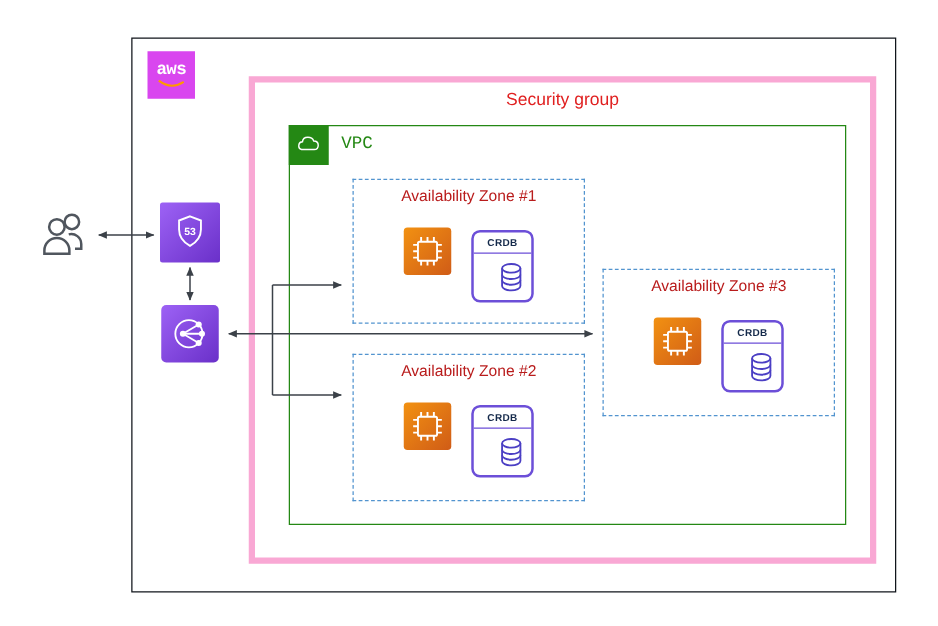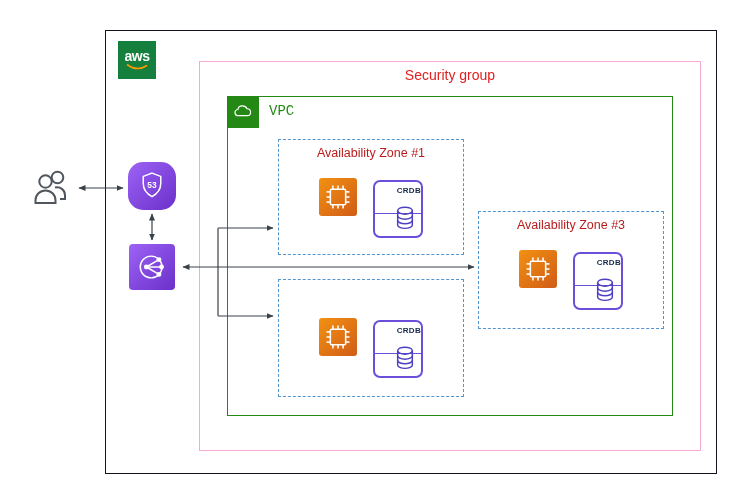--- a/index.html
+++ b/index.html
@@ -1,26 +1,26 @@
 <!DOCTYPE html>
 <html><head>
 <meta charset="utf-8">
 <style>
   * { margin:0; padding:0; box-sizing:border-box; }
   html,body { background:#ffffff; font-family:"Liberation Sans", sans-serif; }
   .canvas { position:relative; width:750px; height:501px; background:#ffffff; overflow:hidden; }
 
   
   .outer { position:absolute; left:105px; top:30px; width:612px; height:444px; border:1.5px solid #10151b; background:transparent; }
-  .aws-logo { position:absolute; left:12px; top:10px; width:38px; height:38px; background:#15803d; color:#fff;
-              display:flex; flex-direction:column; align-items:center; justify-content:center; }
+  .aws-logo { position:absolute; left:12px; top:10px; width:38px; height:38px; background:#d946ef; color:#fff;
+              display:flex; flex-direction:column; align-items:center; justify-content:center;font-family:Liberation Mono, monospace; }
   .aws-logo .t { font-size:14px; font-weight:bold; letter-spacing:-0.5px; line-height:13px; }
 
   
-  .sg { position:absolute; left:93px; top:30px; width:502px; height:390px; border:1px solid #f9a8d4; }
+  .sg { position:absolute; left:93px; top:30px; width:502px; height:390px; border:5px solid #f9a8d4; }
   .sg-label { position:absolute; top:5px; left:0; right:0; text-align:center; color:#e02020; font-size:14px; }
 
   
   .vpc { position:absolute; left:27px; top:34px; width:446px; height:320px; border:1px solid #248814; }
   .vpc-icon { position:absolute; left:-1px; top:-1px; width:32px; height:32px; background:#248814;
               display:flex; align-items:center; justify-content:center; }
   .vpc-label { position:absolute; left:41px; top:6px; color:#248814; font-size:14px;font-family:Liberation Mono, monospace; }
 
   
   .az { position:absolute; border:1.5px dashed #5294cf; }
@@ -28,27 +28,27 @@
   .az2 { left:50px;  top:182px; width:186px; height:118px; }
   .az3 { left:250px; top:114px; width:186px; height:118px; }
   .az-label { position:absolute; top:6px; left:0; right:0; text-align:center; color:#b91c1c; font-size:12.5px; }
 
   .ec2 { position:absolute; left:40px; top:38px; width:38px; height:38px;
          background:linear-gradient(135deg,#f29111,#d05c17); border-radius:3px;
          display:flex; align-items:center; justify-content:center; }
 
   .crdb { position:absolute; left:94px; top:40px; width:50px; height:58px; background:#fff;
           border:2px solid #6c4fd8; border-radius:7px; }
-  .crdb-label { font-size:8px; font-weight:bold; color:#14294a; text-align:right;
-                padding:4px 0 18px; border-bottom:1.3px solid #6c4fd8; letter-spacing:.3px; }
+  .crdb-label { font-size:8px; font-weight:bold; color:#14294a; text-align:center;
+                padding:4px 0 3px; border-bottom:1.3px solid #6c4fd8; letter-spacing:.3px; }
   .crdb .db { position:absolute; right:5px; bottom:4px; }
 
   
   .users { position:absolute; left:28px; top:164px; }
-  .r53 { position:absolute; left:128px; top:162px; width:48px; height:48px; border-radius:15px;
+  .r53 { position:absolute; left:128px; top:162px; width:48px; height:48px; border-radius:2px;
          background:linear-gradient(135deg,#9d62f5,#6a30c9);
          display:flex; align-items:center; justify-content:center; }
   .lb  { position:absolute; left:129px; top:244px; width:46px; height:46px; border-radius:4px;
          background:linear-gradient(135deg,#9d62f5,#6a30c9);
          display:flex; align-items:center; justify-content:center; }
 
   
   .arrows { position:absolute; left:0; top:0; width:750px; height:501px; z-index:6; pointer-events:none; }
   .arrows line { stroke:#3b4148; stroke-width:1.2; fill:none; }
 </style>
@@ -153,20 +153,21 @@
                 <ellipse cx="12" cy="7" rx="8" ry="3.8"></ellipse>
                 <path d="M4 7 V22.5 a8 3.8 0 0 0 16 0 V7"></path>
                 <path d="M4 12.5 a8 3.8 0 0 0 16 0"></path>
                 <path d="M4 17.5 a8 3.8 0 0 0 16 0"></path>
               </g>
             </svg>
           </div>
         </div>
 
         <div class="az az2">
+          <div class="az-label">Availability Zone #2</div>
           <div class="ec2">
             <svg width="34" height="34" viewBox="0 0 40 40">
               <g stroke="#ffffff" stroke-width="1.8" fill="none">
                 <rect x="11" y="11" width="18" height="18" rx="1.5"></rect>
                 <line x1="14" y1="6.5" x2="14" y2="11"></line>
                   <line x1="20" y1="6.5" x2="20" y2="11"></line>
                   <line x1="26" y1="6.5" x2="26" y2="11"></line>
                 <line x1="14" y1="29" x2="14" y2="33.5"></line>
                   <line x1="20" y1="29" x2="20" y2="33.5"></line>
                   <line x1="26" y1="29" x2="26" y2="33.5"></line>

